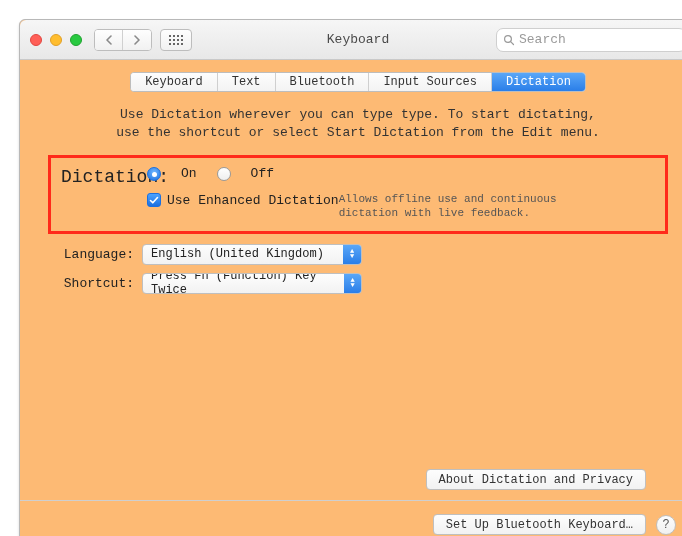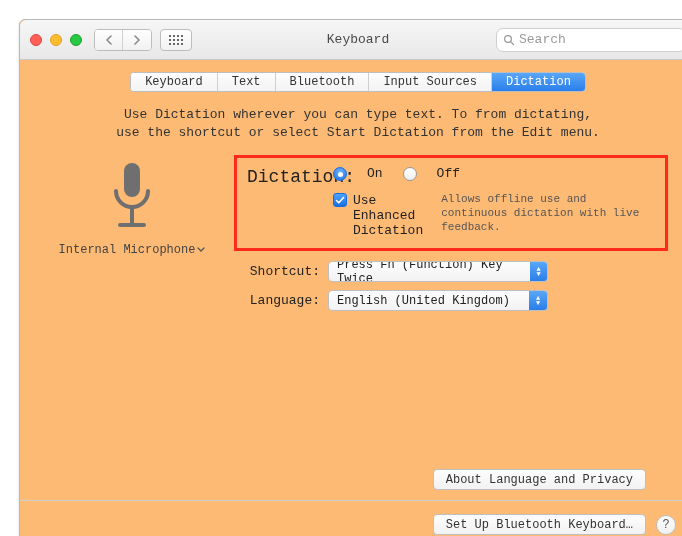--- a/index.html
+++ b/index.html
@@ -147,40 +147,26 @@
           <span>Input Sources</span>
         </div>
       <div class="tab active">
           <span>Dictation</span>
         </div>
     </div>
   </div>
 
   <div class="content">
     <div class="intro">
-      <span>Use Dictation wherever you can type text. To from dictating,</span><br>
+      <span>Use Dictation wherever you can type type. To start dictating,</span><br>
       <span>use the shortcut or select Start Dictation from the Edit menu.</span>
     </div>
 
     <div class="body-row">
 
-      <div class="mic-col">
-        <svg class="mic-svg" width="56" height="74" viewBox="0 0 56 74">
-          <rect x="20" y="2" width="16" height="34" rx="8" fill="#6f6f6f"></rect>
-          <path d="M12 30 a16 16 0 0 0 32 0" stroke="#6f6f6f" stroke-width="4" fill="none" stroke-linecap="round"></path>
-          <line x1="28" y1="46" x2="28" y2="62" stroke="#6f6f6f" stroke-width="4" stroke-linecap="round"></line>
-          <line x1="16" y1="64" x2="40" y2="64" stroke="#6f6f6f" stroke-width="4" stroke-linecap="round"></line>
-        </svg>
-        <div class="mic-label">
-          <span>Internal Microphone</span>
-          <svg width="8" height="6" viewBox="0 0 8 6">
-              <path d="M1 1 L4 4 L7 1" stroke="#555" stroke-width="1.3" fill="none" stroke-linecap="round"></path>
-            </svg>
-        </div>
-      </div>
 
       <div class="right-col">
 
         <div class="highlight-box">
           <div class="form-row">
             <div class="form-label">Dictation:</div>
             <div class="radio-group">
               <div class="radio checked">
                   <div class="dot"></div>
                 </div>
@@ -196,41 +182,41 @@
                 </svg>
             </div>
             <div class="check-text">
               <span class="check-title">Use Enhanced Dictation</span>
               <span class="check-sub">Allows offline use and continuous dictation with live feedback.</span>
             </div>
           </div>
         </div>
 
         <div class="select-row">
+          <div class="select-label">Language:</div>
+          <div class="select">
+            <span>English (United Kingdom)</span>
+            <div class="chev">▲<br>▼</div>
+          </div>
+        </div>
+
+        <div class="select-row">
           <div class="select-label">Shortcut:</div>
           <div class="select">
             <span>Press Fn (Function) Key Twice</span>
             <div class="chev">▲<br>▼</div>
           </div>
         </div>
 
-        <div class="select-row">
-          <div class="select-label">Language:</div>
-          <div class="select">
-            <span>English (United Kingdom)</span>
-            <div class="chev">▲<br>▼</div>
-          </div>
-        </div>
-
       </div>
     </div>
 
     <div class="about-row">
       <div class="mac-btn">
-        <span>About Language and Privacy</span>
+        <span>About Dictation and Privacy</span>
       </div>
     </div>
   </div>
 
   <div class="footer">
     <div class="mac-btn">
       <span>Set Up Bluetooth Keyboard…</span>
     </div>
     <div class="help">
       <span>?</span>

